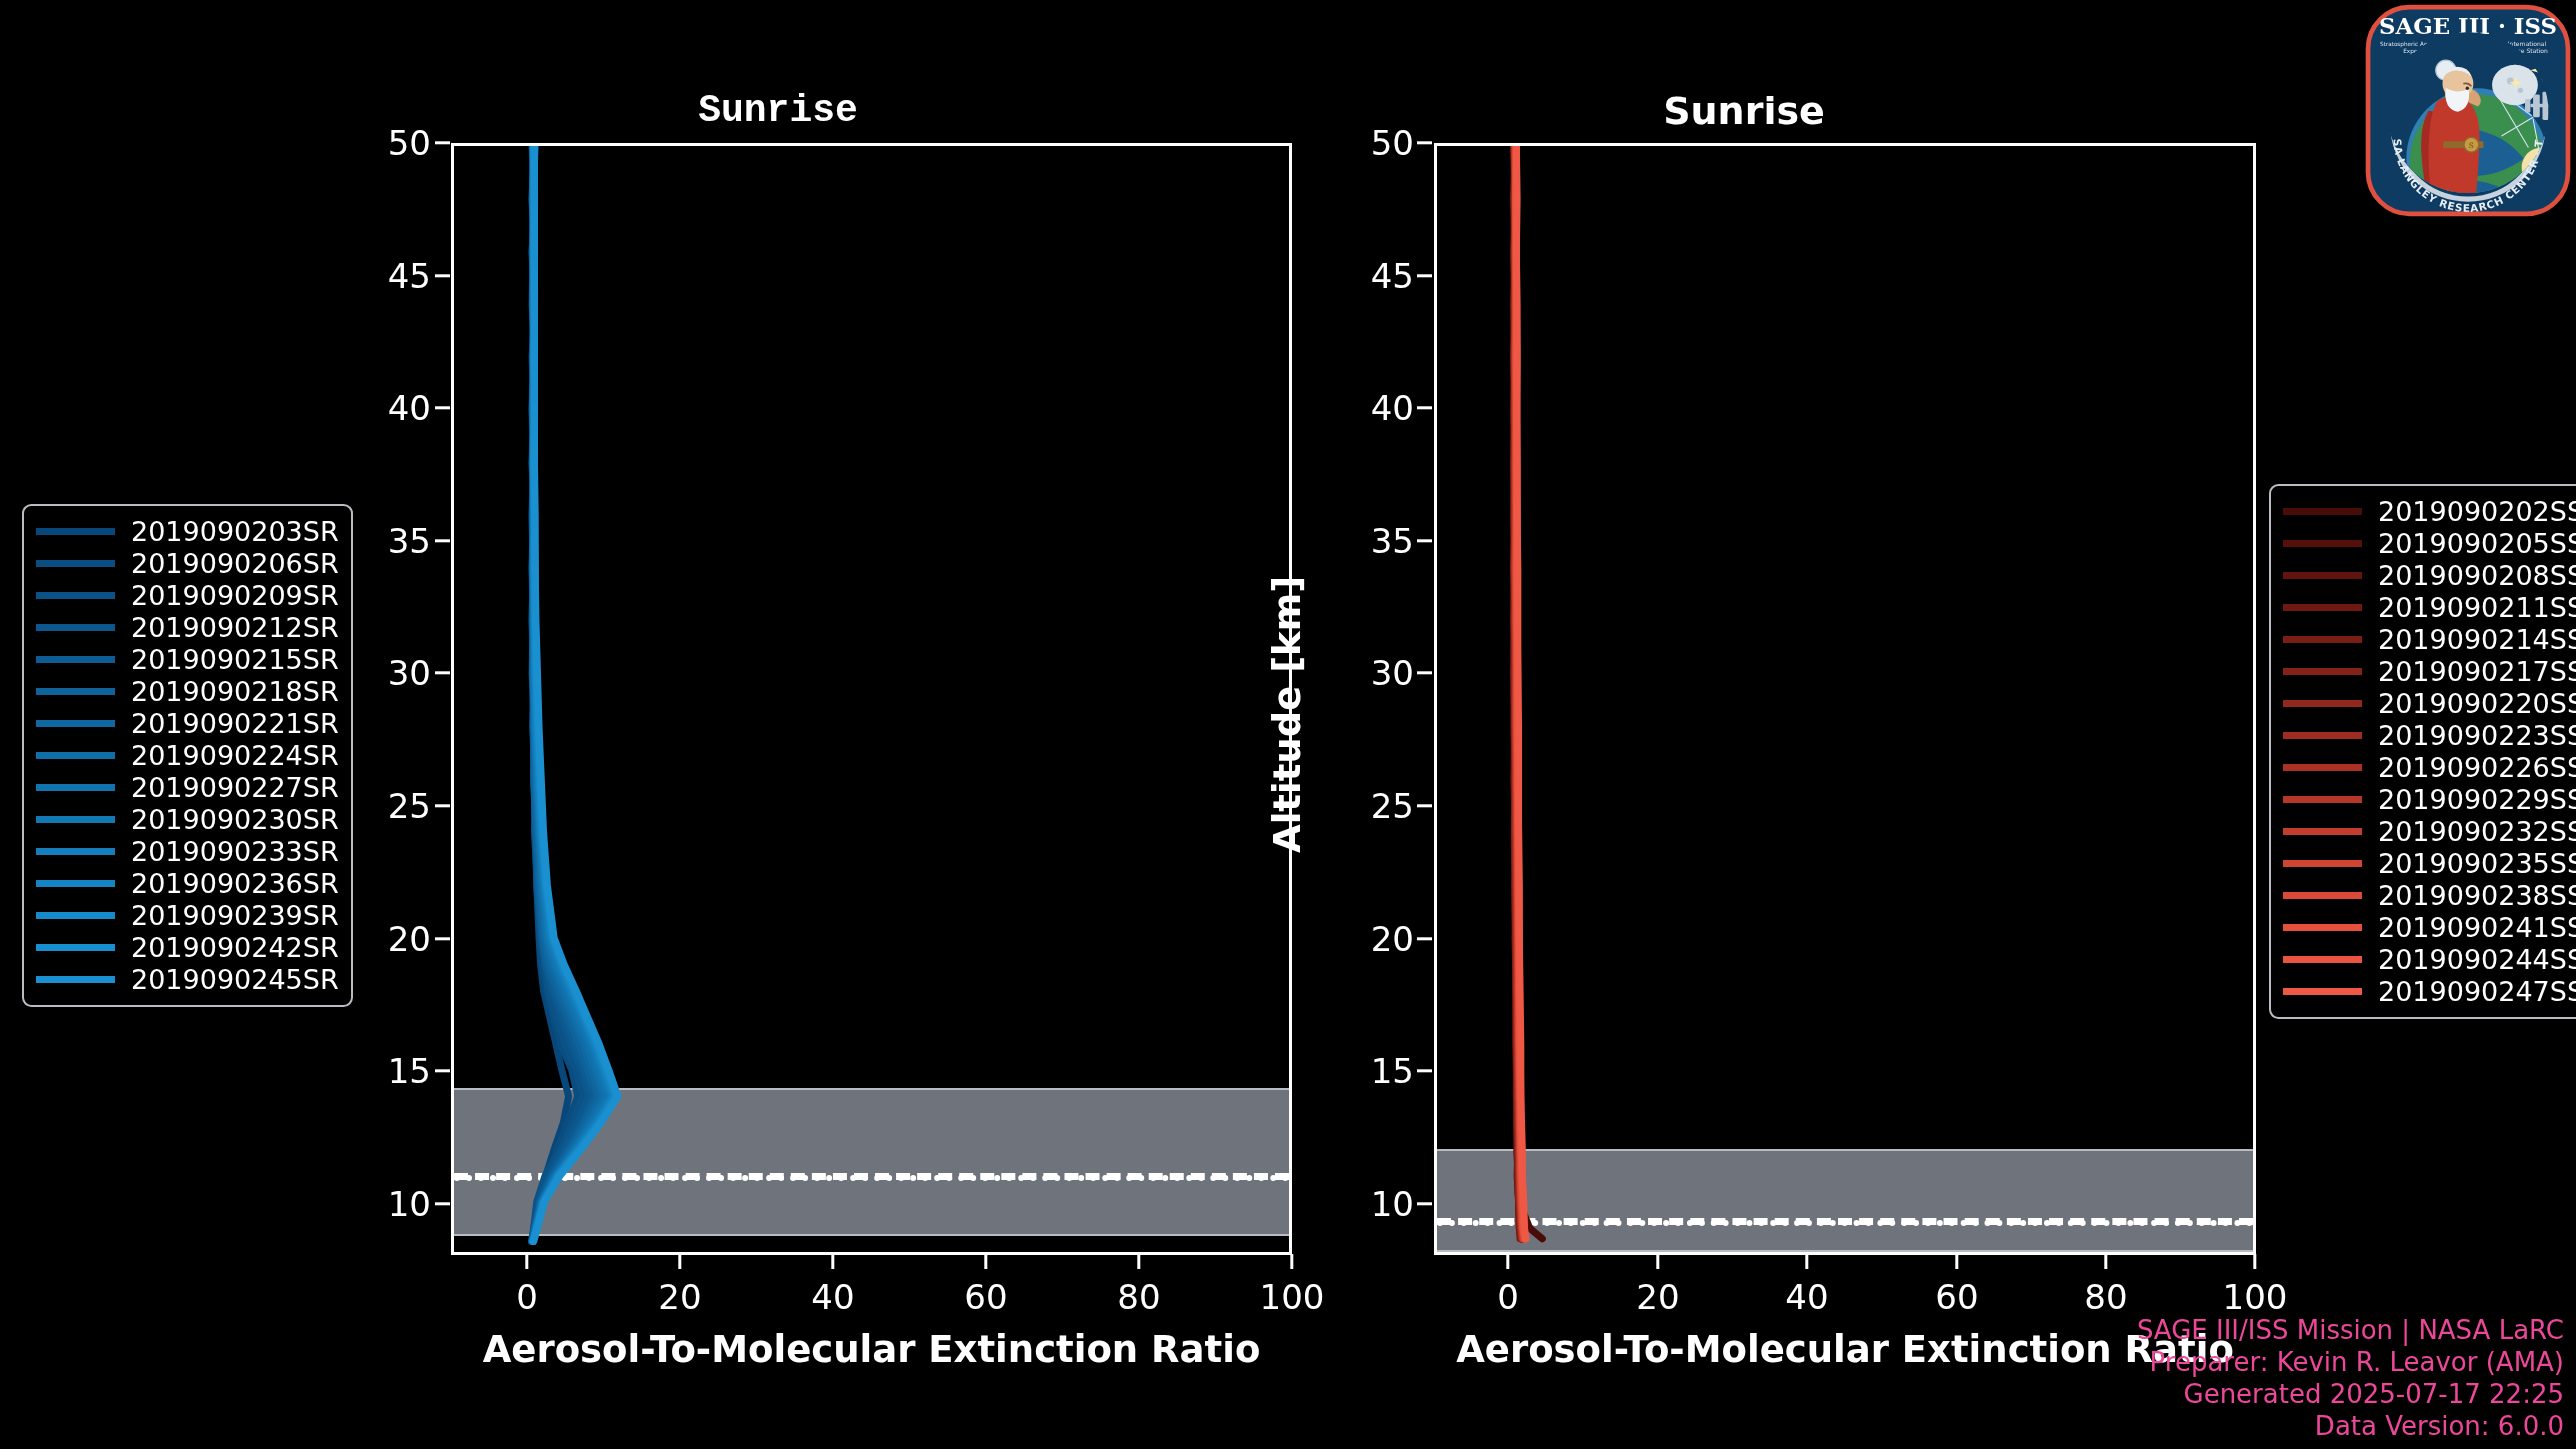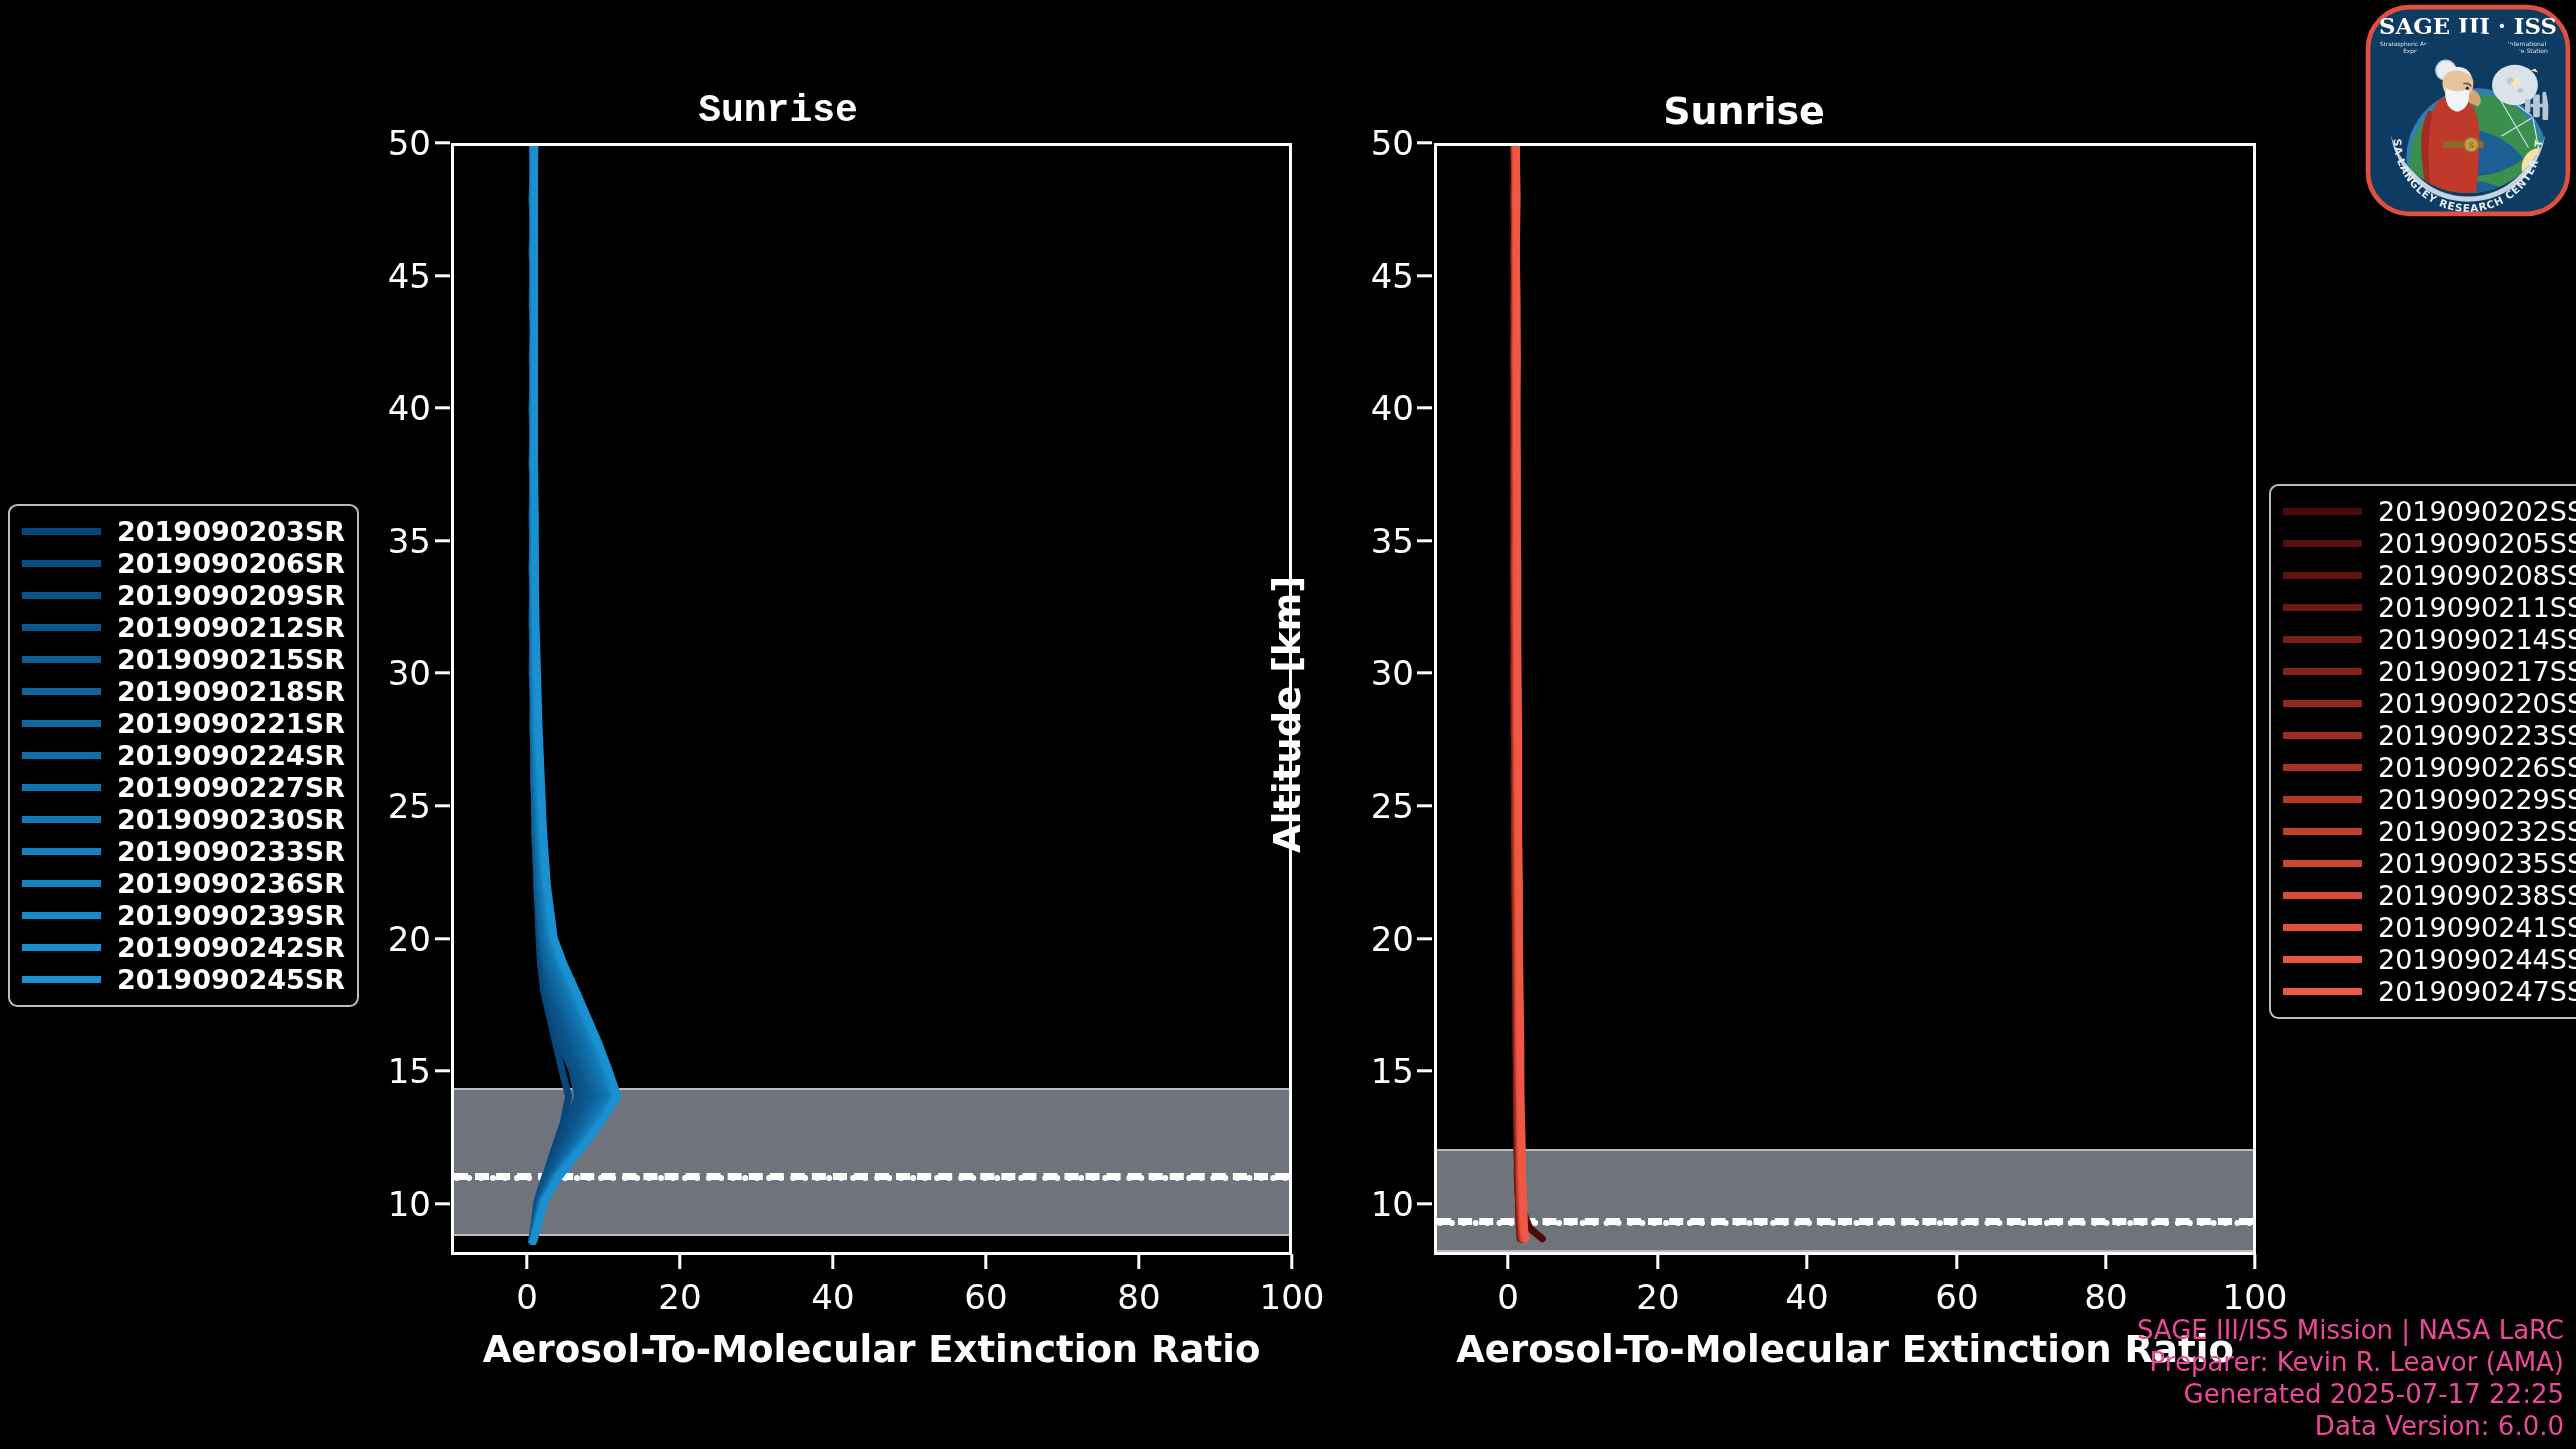--- a/index.html
+++ b/index.html
@@ -81,21 +81,21 @@
   .legend-box {
      position:absolute; border:2px solid #b9bcc2; border-radius:9.4px;
      background:#000; box-sizing:border-box;
      padding:9.4px 12px;
   }
   .legend-row { display:flex; align-items:center; height:32px; }
   .legend-swatch { width:79px; height:7.4px; flex:0 0 auto; }
   .legend-label {
      color:#fff; font-size:27px; margin-left:16px; white-space:nowrap;
   }
-  #legend-sunrise { left:8px; top:504px;font-weight:bold; }
+  #legend-sunrise { left:22px; top:504px; }
   #legend-sunset  { left:2269px; top:484px; }
   #legend-sunset .legend-label { font-size:27px; }
 
   
   #legend-tropopause { position:absolute; left:13.4px; top:1308px; }
   .tkey-row { display:flex; align-items:center; height:40px; }
   .tkey-mark { width:79px; height:14.8px; flex:0 0 auto; position:relative; }
   .tkey-mark.dashed::before {
      content:""; position:absolute; left:0; top:4.7px; width:100%; height:0;
      border-top:8px dashed #ffffff;

